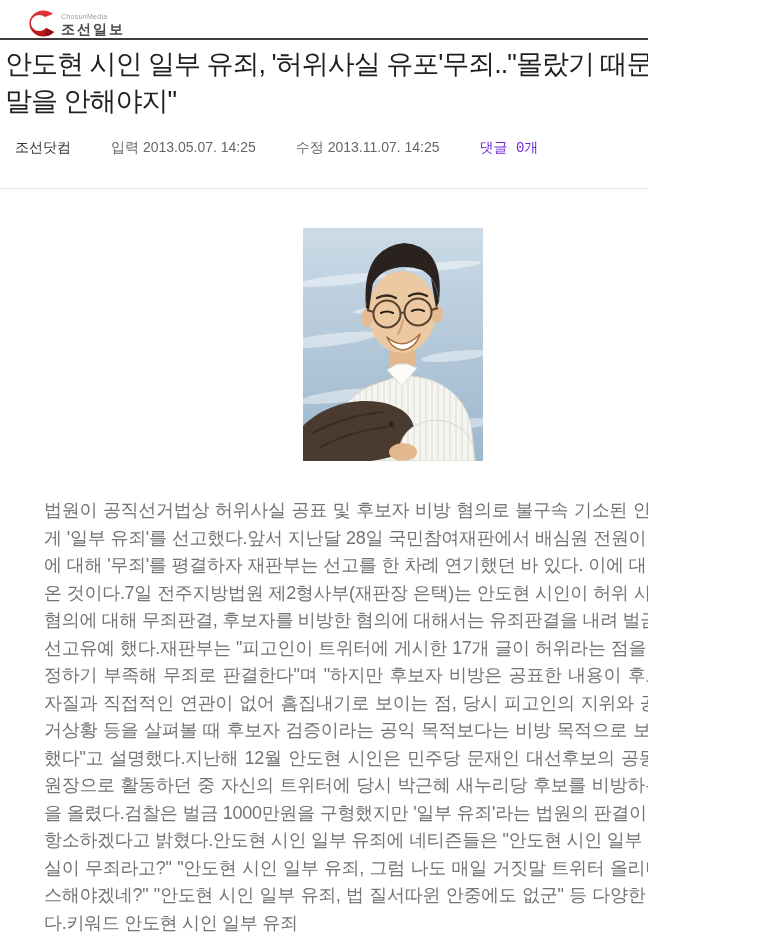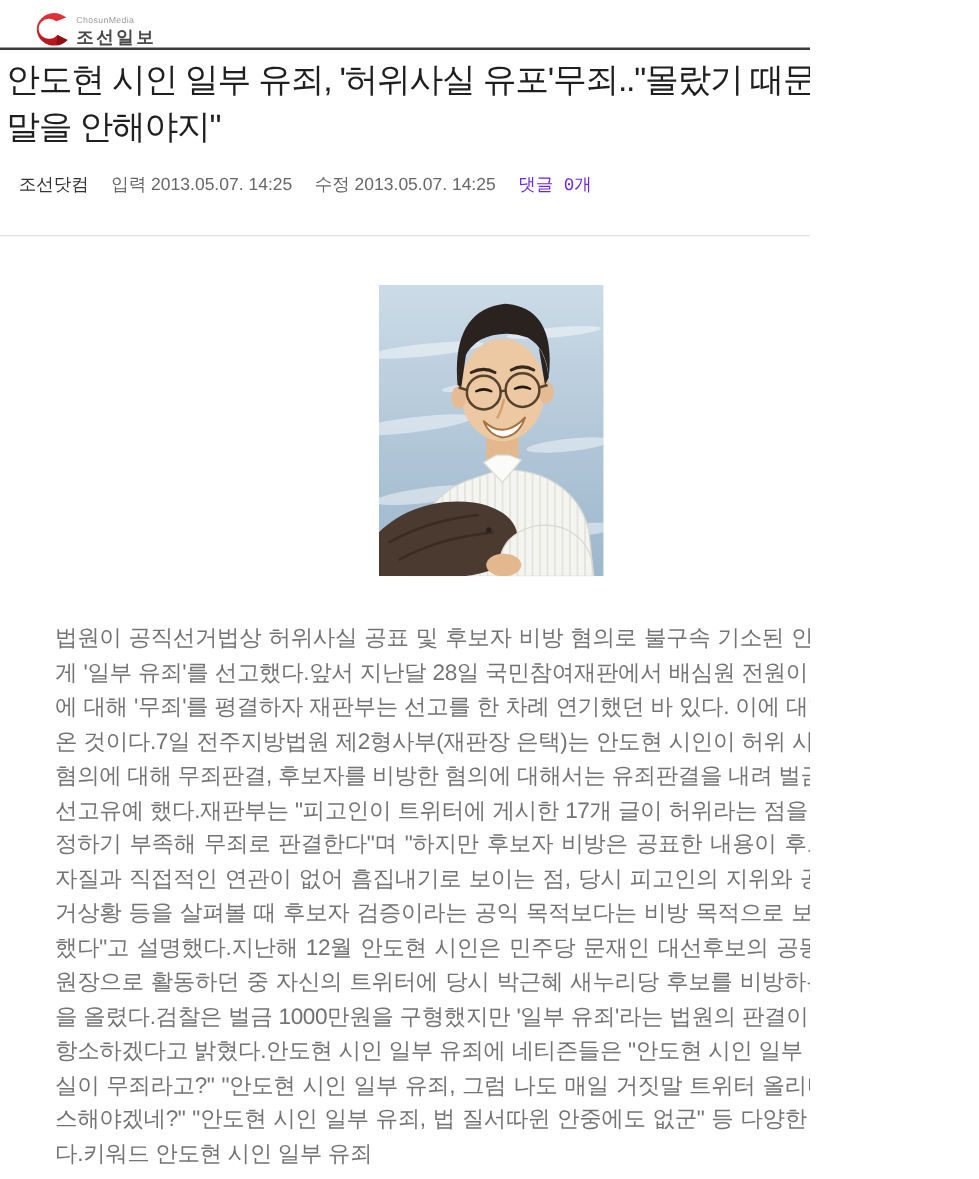--- a/index.html
+++ b/index.html
@@ -29,21 +29,21 @@
   .headline {
     position:absolute; top:46px; left:5px; width:774px;
     font-size:27px; line-height:37px; font-weight:400;
     color:#1f1f1f; letter-spacing:-1px;
     word-break:keep-all;
   }
   
   .byline {
     position:absolute; top:139px; left:15px;
     display:flex; align-items:center;
-    font-size:14px; color:#666;
+    font-size:14px; color:#666;gap:22px;
   }
   .byline .src { color:#333; margin-right:18px; }
   .byline .meta { margin-right:18px; }
   .byline .comments { color:#6d28d9; cursor:pointer;font-family:Liberation Mono, monospace; }
   .divider {
     position:absolute; top:188px; left:0; width:783px; height:1px;
     background:#e1e1e1;
   }
   
   .photo {
@@ -80,21 +80,21 @@
     </span>
   </div>
 
   <div class="top-rule"></div>
 
   <h1 class="headline">안도현 시인 일부 유죄, '허위사실 유포'무죄.."몰랐기 때문?모르면 말을 안해야지"</h1>
 
   <div class="byline">
     <span class="src">조선닷컴</span>
     <span class="meta">입력 2013.05.07. 14:25</span>
-    <span class="meta">수정 2013.05.07. 14:25</span>
+    <span class="meta">수정 2013.11.07. 14:25</span>
     <span class="comments">댓글 0개</span>
   </div>
 
   <div class="divider"></div>
 
   <figure class="photo">
     <svg width="180" height="233" viewBox="0 0 180 233" xmlns="http://www.w3.org/2000/svg">
       <defs>
         <linearGradient id="waterGrad" x1="0" y1="0" x2="0" y2="1">
           <stop offset="0" stop-color="#ccdbe7"></stop>

